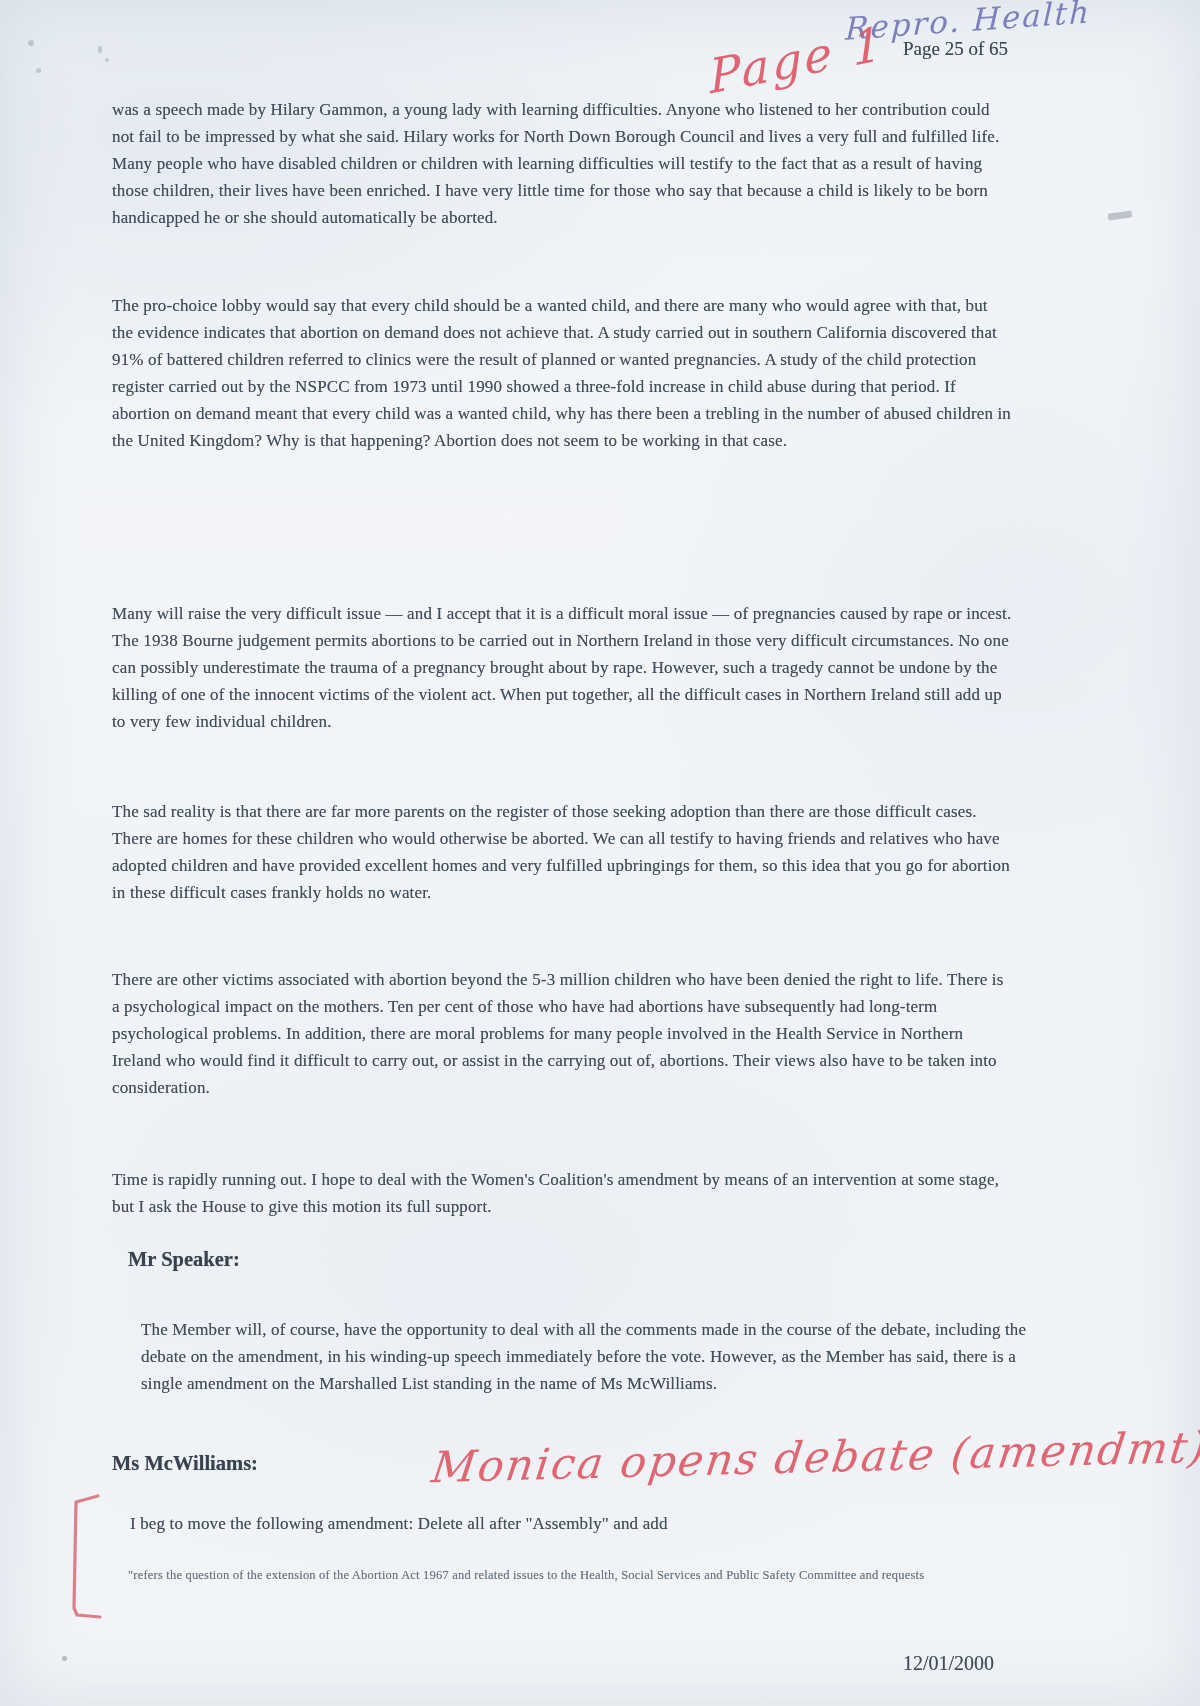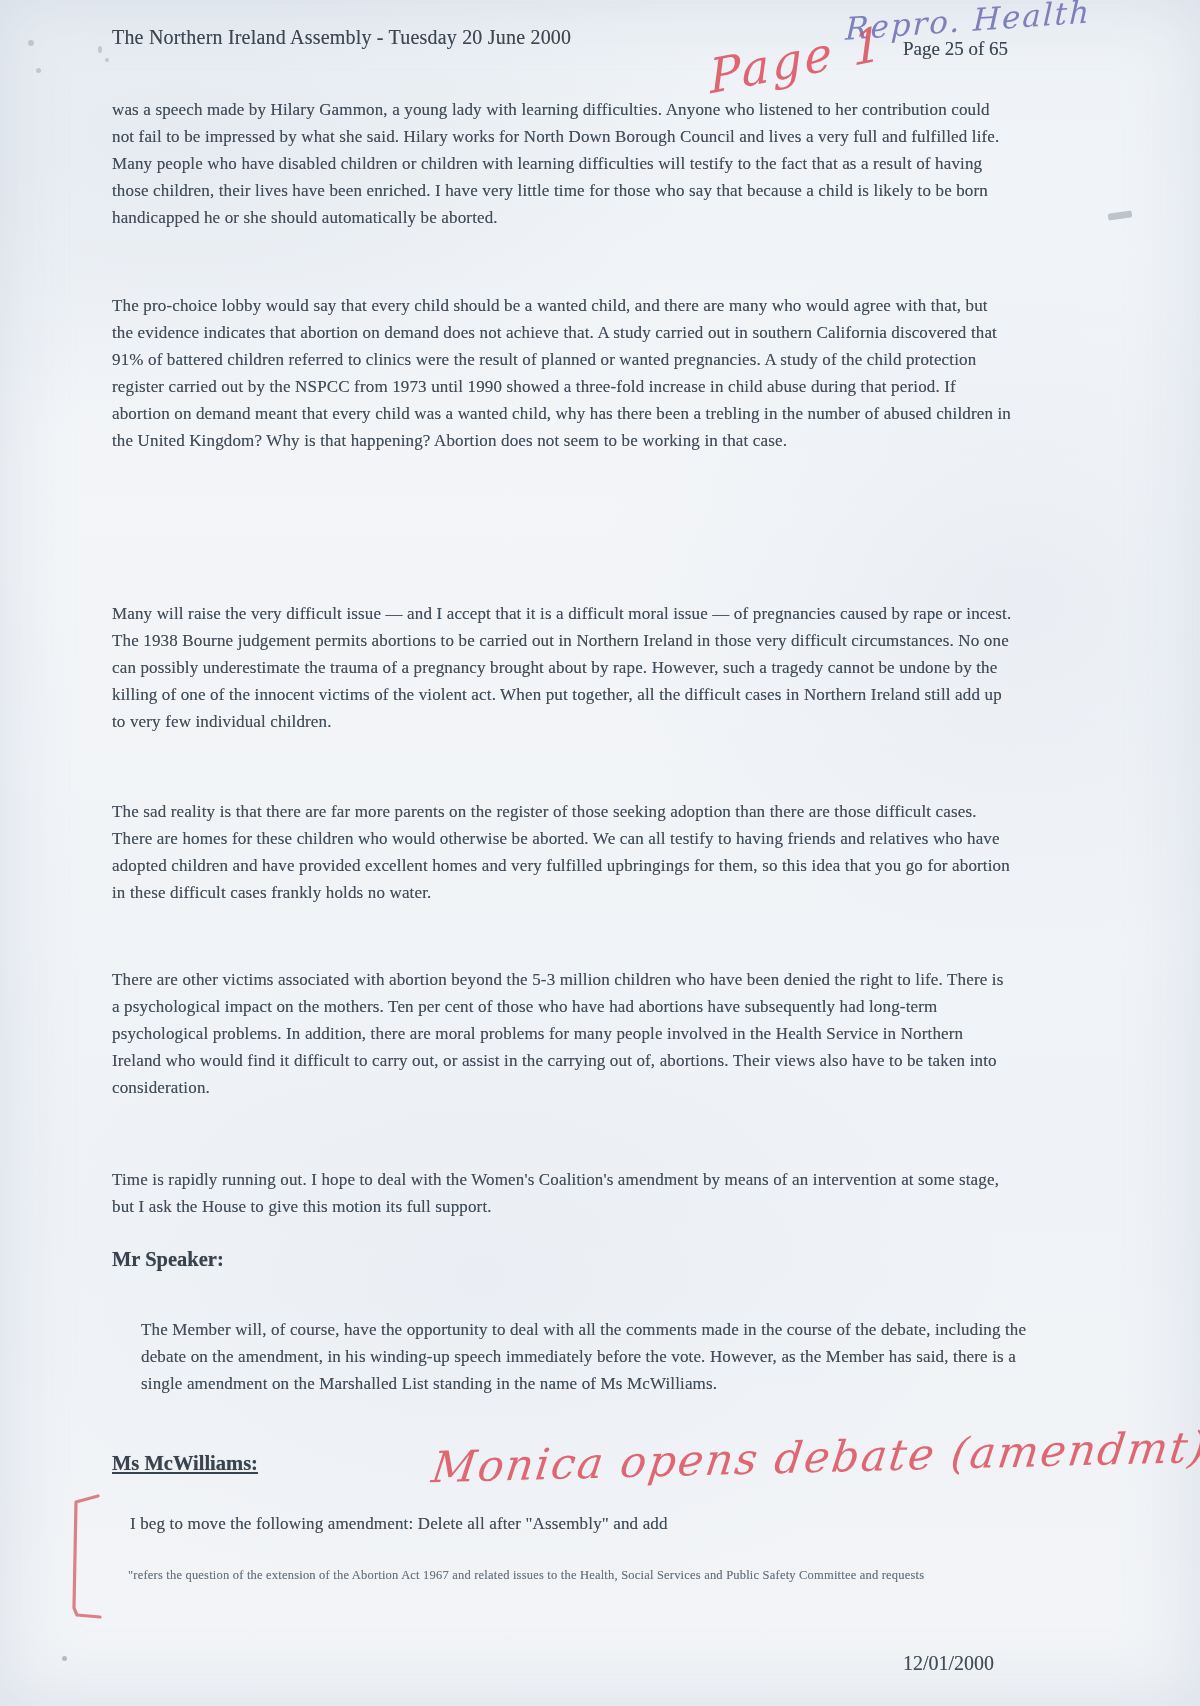--- a/index.html
+++ b/index.html
@@ -72,37 +72,36 @@
 <body>
 
 <div class="page">
 
   <div class="speck" style="left:28px;top:40px;width:6px;height:6px;"></div>
   <div class="speck" style="left:98px;top:46px;width:4px;height:7px;"></div>
   <div class="speck" style="left:105px;top:58px;width:4px;height:4px;"></div>
   <div class="speck" style="left:36px;top:68px;width:5px;height:5px;"></div>
   <div class="pencil-mark" style="left:1108px;top:212px;width:24px;height:7px;"></div>
 
-  <div class="abs header-title" style="left:112px;top:26px;">The Northern Ireland Assembly - Tuesday 20 June 2000</div>
   <div class="abs page-num" style="left:903px;top:38px;">Page 25 of 65</div>
 
   <div class="abs hw hw-blue" style="left:845px;top:2px;">Repro. Health</div>
   <div class="abs hw hw-red-page" style="left:708px;top:32px;">Page 1</div>
 
   <div class="abs body-text" style="left:112px;top:96px;">was a speech made by Hilary Gammon, a young lady with learning difficulties. Anyone who listened to her contribution could not fail to be impressed by what she said. Hilary works for North Down Borough Council and lives a very full and fulfilled life. Many people who have disabled children or children with learning difficulties will testify to the fact that as a result of having those children, their lives have been enriched. I have very little time for those who say that because a child is likely to be born handicapped he or she should automatically be aborted.</div>
   <div class="abs body-text" style="left:112px;top:292px;">The pro-choice lobby would say that every child should be a wanted child, and there are many who would agree with that, but the evidence indicates that abortion on demand does not achieve that. A study carried out in southern California discovered that 91% of battered children referred to clinics were the result of planned or wanted pregnancies. A study of the child protection register carried out by the NSPCC from 1973 until 1990 showed a three-fold increase in child abuse during that period. If abortion on demand meant that every child was a wanted child, why has there been a trebling in the number of abused children in the United Kingdom? Why is that happening? Abortion does not seem to be working in that case.</div>
   <div class="abs body-text" style="left:112px;top:600px;">Many will raise the very difficult issue — and I accept that it is a difficult moral issue — of pregnancies caused by rape or incest. The 1938 Bourne judgement permits abortions to be carried out in Northern Ireland in those very difficult circumstances. No one can possibly underestimate the trauma of a pregnancy brought about by rape. However, such a tragedy cannot be undone by the killing of one of the innocent victims of the violent act. When put together, all the difficult cases in Northern Ireland still add up to very few individual children.</div>
   <div class="abs body-text" style="left:112px;top:798px;">The sad reality is that there are far more parents on the register of those seeking adoption than there are those difficult cases. There are homes for these children who would otherwise be aborted. We can all testify to having friends and relatives who have adopted children and have provided excellent homes and very fulfilled upbringings for them, so this idea that you go for abortion in these difficult cases frankly holds no water.</div>
   <div class="abs body-text" style="left:112px;top:966px;">There are other victims associated with abortion beyond the 5-3 million children who have been denied the right to life. There is a psychological impact on the mothers. Ten per cent of those who have had abortions have subsequently had long-term psychological problems. In addition, there are moral problems for many people involved in the Health Service in Northern Ireland who would find it difficult to carry out, or assist in the carrying out of, abortions. Their views also have to be taken into consideration.</div>
   <div class="abs body-text" style="left:112px;top:1166px;">Time is rapidly running out. I hope to deal with the Women's Coalition's amendment by means of an intervention at some stage, but I ask the House to give this motion its full support.</div>
 
-  <div class="abs speaker" style="left:112px;top:1248px;">Mr Speaker:</div>
+  <div class="abs speaker" style="left:128px;top:1248px;">Mr Speaker:</div>
   <div class="abs body-text" style="left:112px;top:1316px;margin-left:29px;">The Member will, of course, have the opportunity to deal with all the comments made in the course of the debate, including the debate on the amendment, in his winding-up speech immediately before the vote. However, as the Member has said, there is a single amendment on the Marshalled List standing in the name of Ms McWilliams.</div>
 
-  <div class="abs speaker" style="left:112px;top:1452px;text-decoration:underline;">Ms McWilliams:</div>
+  <div class="abs speaker" style="left:112px;top:1452px;">Ms McWilliams:</div>
   <div class="abs hw hw-red-note" style="left:432px;top:1432px;">Monica opens debate (amendmt)</div>
 
   <svg class="abs" style="left:56px;top:1486px;" width="60" height="142" viewBox="0 0 60 142">
     <polyline points="42,10 20,16 18,122 21,129 44,131" fill="none" stroke="#d76a76" stroke-width="3.2" stroke-linecap="round" stroke-linejoin="round" opacity="0.85"></polyline>
   </svg>
 
   <div class="abs body-text" style="left:130px;top:1510px;">I beg to move the following amendment: Delete all after "Assembly" and add</div>
   <div class="abs footnote" style="left:128px;top:1568px;">"refers the question of the extension of the Abortion Act 1967 and related issues to the Health, Social Services and Public Safety Committee and requests</div>
 
   <div class="speck" style="left:62px;top:1656px;width:5px;height:5px;opacity:0.5;"></div>

